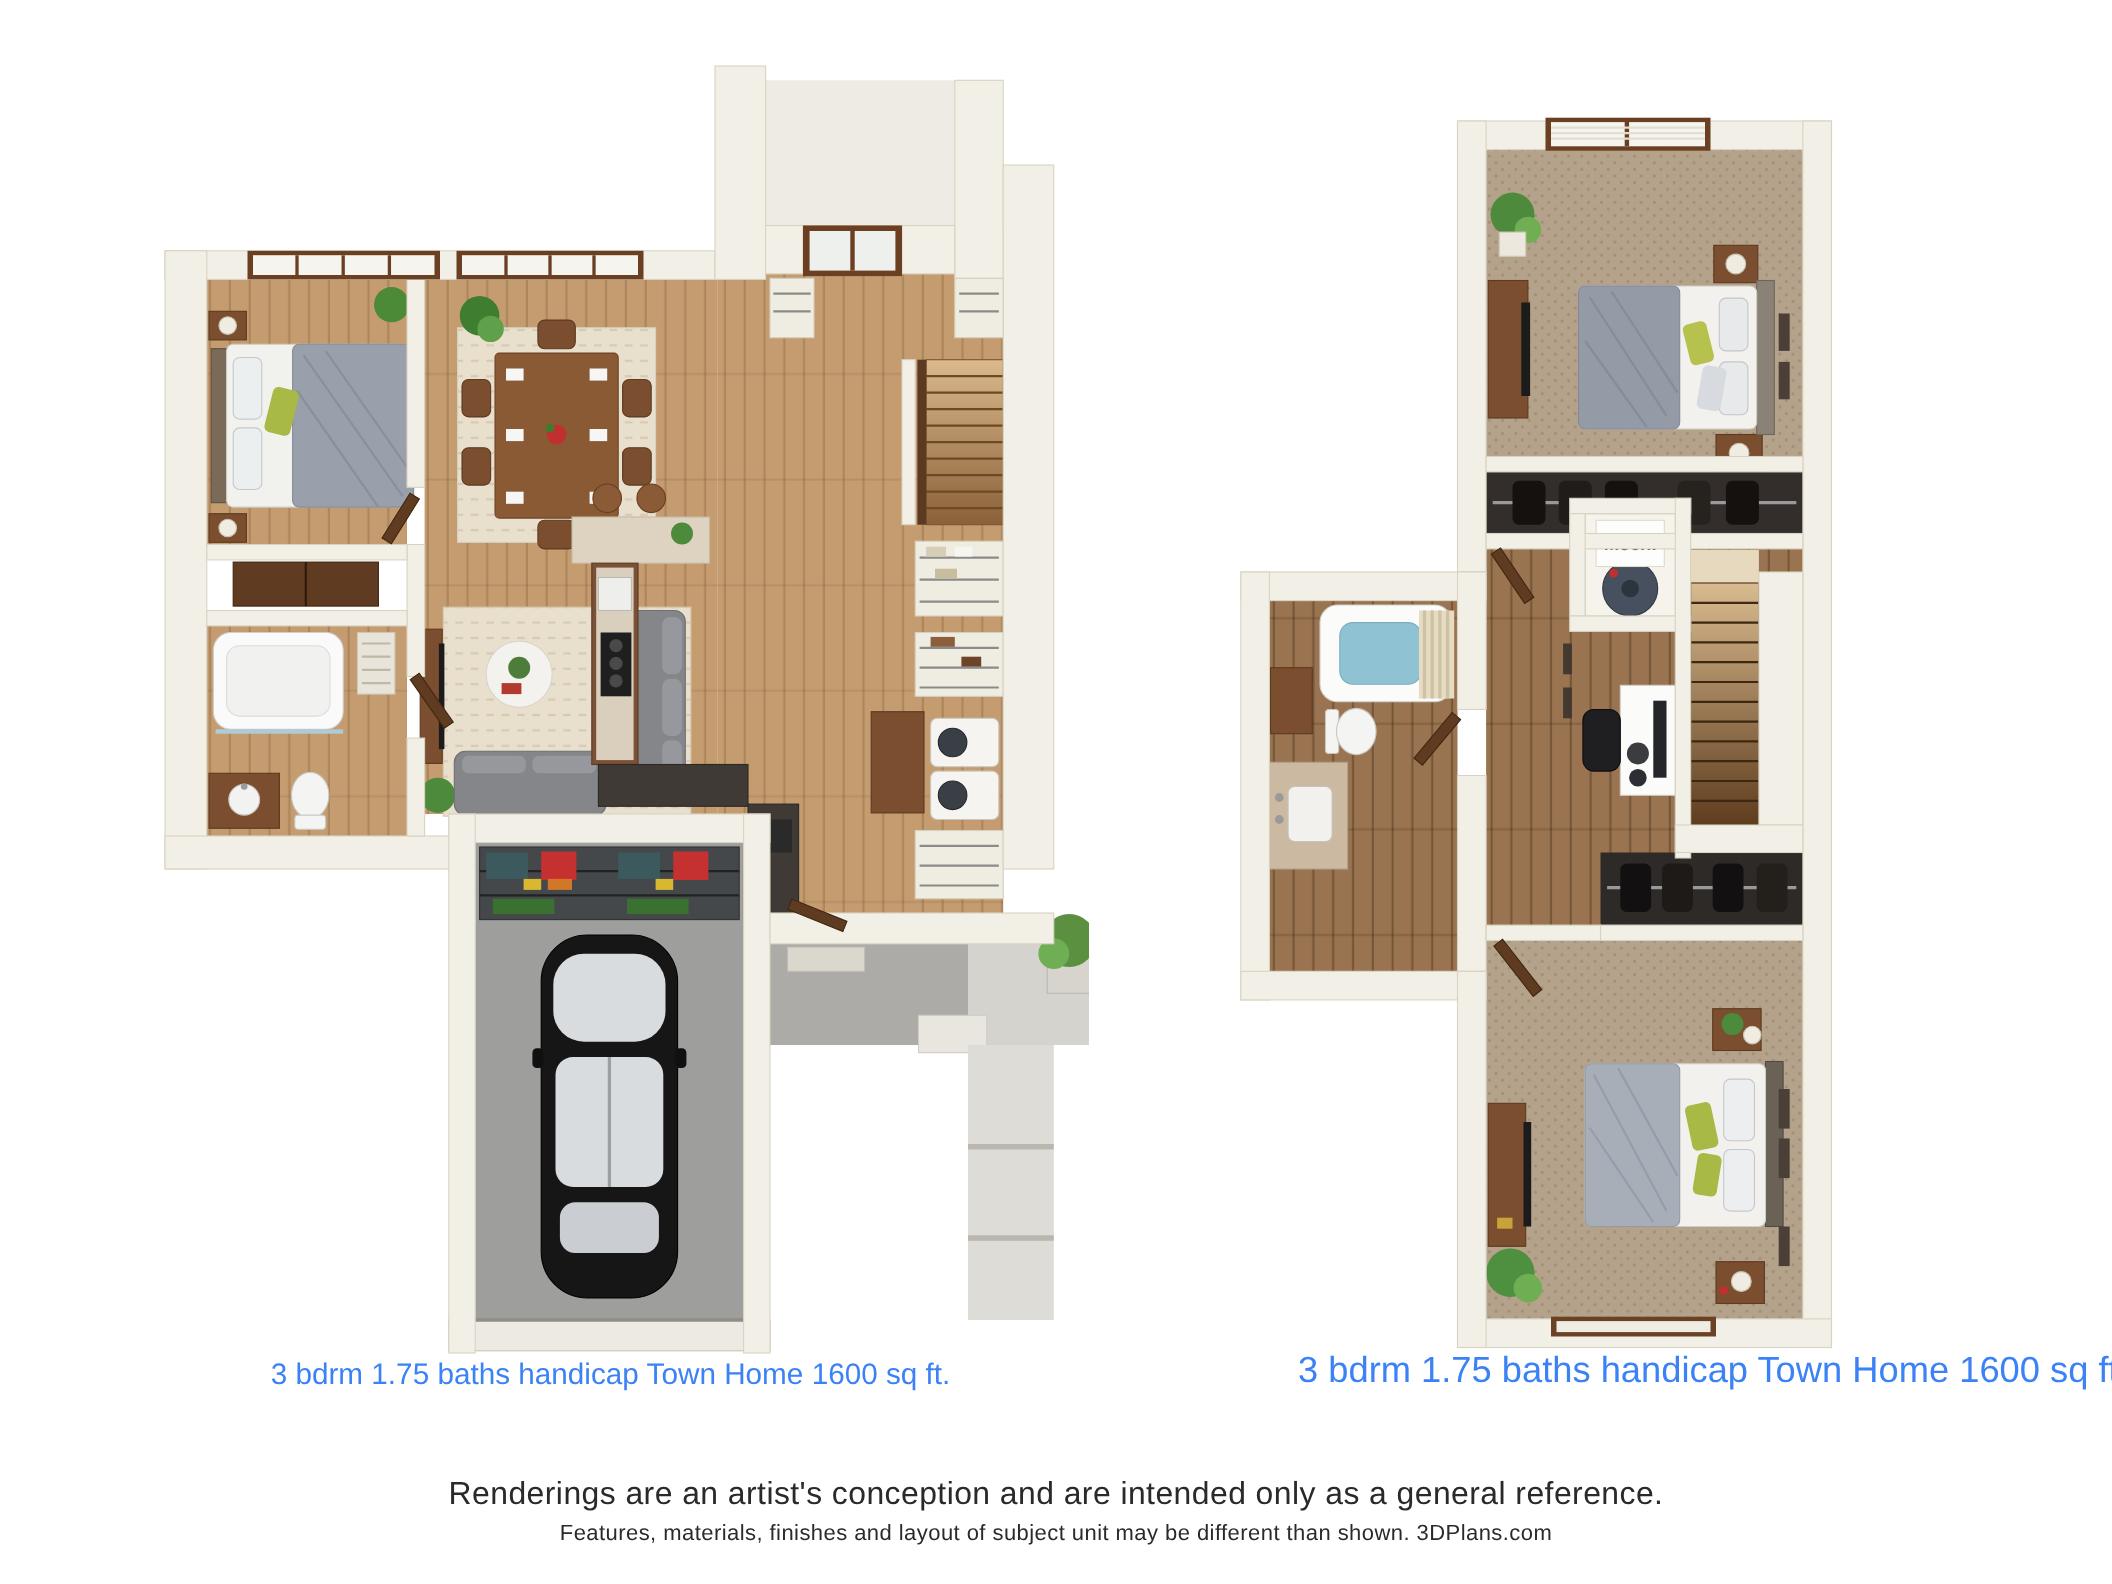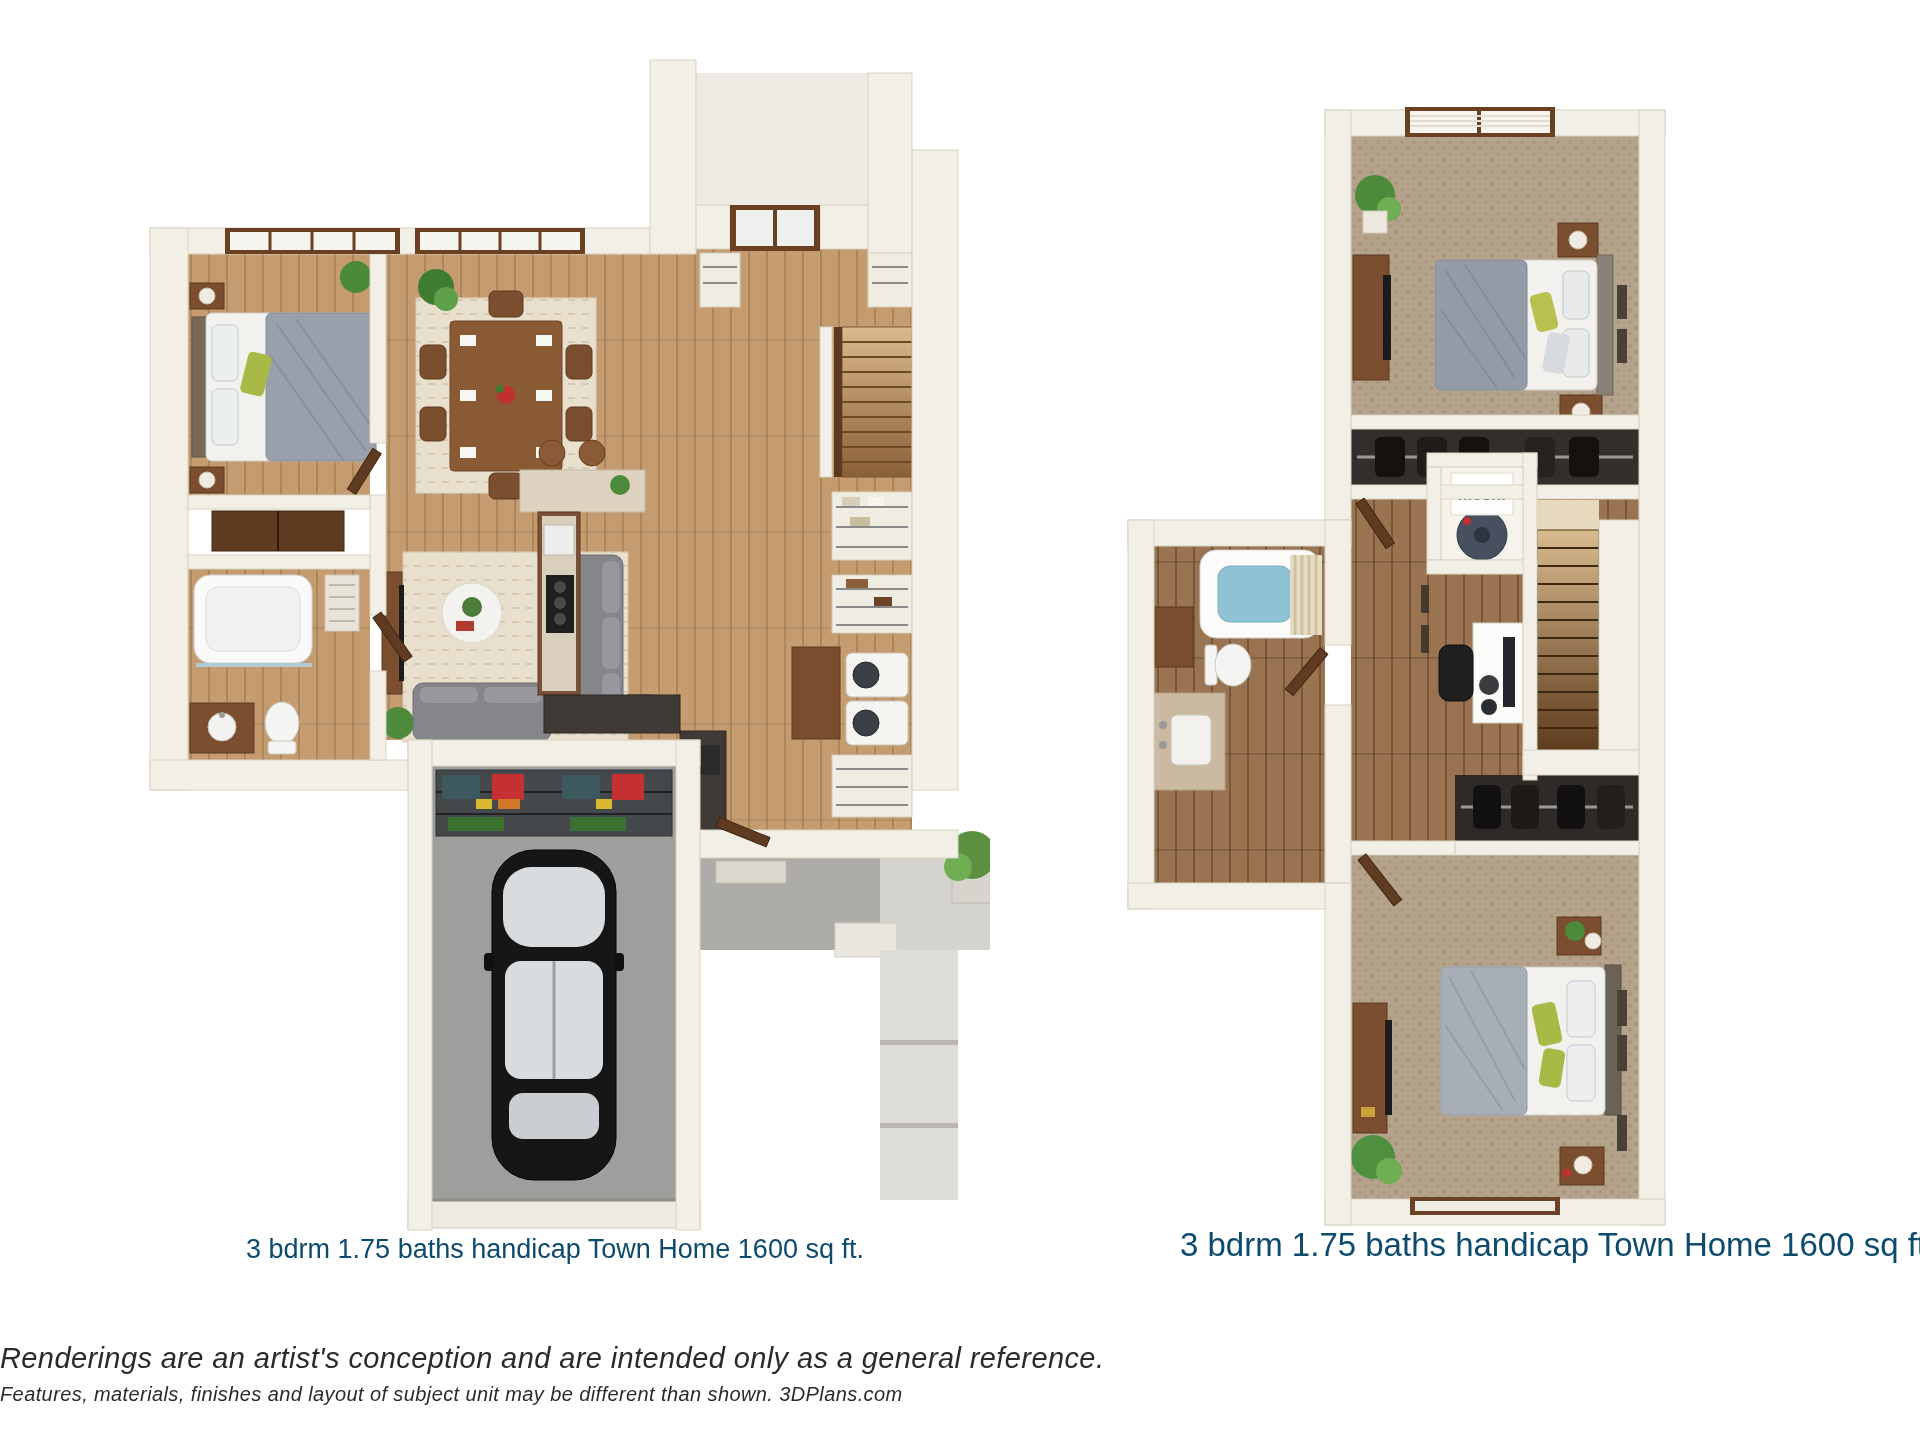--- a/index.html
+++ b/index.html
@@ -1,22 +1,22 @@
 <!DOCTYPE html>
 <html style="--wall: #f2efe6; --wall-shade: #e3dfd0; --wood-floor: #c49c70; --wood-floor-dark: #9a7450; --carpet: #b4a38a; --concrete: #9e9e9c; --rug: #e9dfcd; --accent-green: #a9b946; --water-blue: #8fc3d4; --car-body: #161616;"><head>
 <meta charset="utf-8">
 <style>
   html,body{margin:0;padding:0;background:#ffffff;}
   body{width:1920px;height:1440px;font-family:"Liberation Sans",sans-serif;}
   .canvas{position:relative;width:1920px;height:1440px;background:#ffffff;overflow:hidden;}
   .plan{position:absolute;}
-  .caption{position:absolute;text-align:center;color:#0c4a6e;white-space:nowrap;}
+  .caption{position:absolute;text-align:center;color:#3b82f6;white-space:nowrap;}
   .caption-left{left:120px;top:1234px;width:870px;font-size:27px;}
   .caption-right{left:1180px;top:1226px;width:600px;font-size:33px;}
-  .disclaimer{position:absolute;left:0;width:1920px;text-align:left;color:#2a2a2a;letter-spacing:.4px;font-style:italic;}
+  .disclaimer{position:absolute;left:0;width:1920px;text-align:center;color:#2a2a2a;letter-spacing:.4px;}
   .disclaimer-1{top:1342px;font-size:29px;}
   .disclaimer-2{top:1383px;font-size:20px;}
   .wall{fill:var(--wall,#f2efe6);stroke:#d8d3c2;stroke-width:1;}
   .furnwood{fill:#7a4e2e;stroke:#5d3a20;stroke-width:1;}
   .white-appl{fill:#f5f4f1;stroke:#c9c6be;stroke-width:1;}
   .door{fill:#5f3b22;stroke:#40260f;stroke-width:1;}
   .wire{stroke:#8a8a8a;stroke-width:2;fill:none;}
   .mech-text{font:600 17px "Liberation Sans",sans-serif;fill:#2e2e2e;}
 </style>
 </head>

